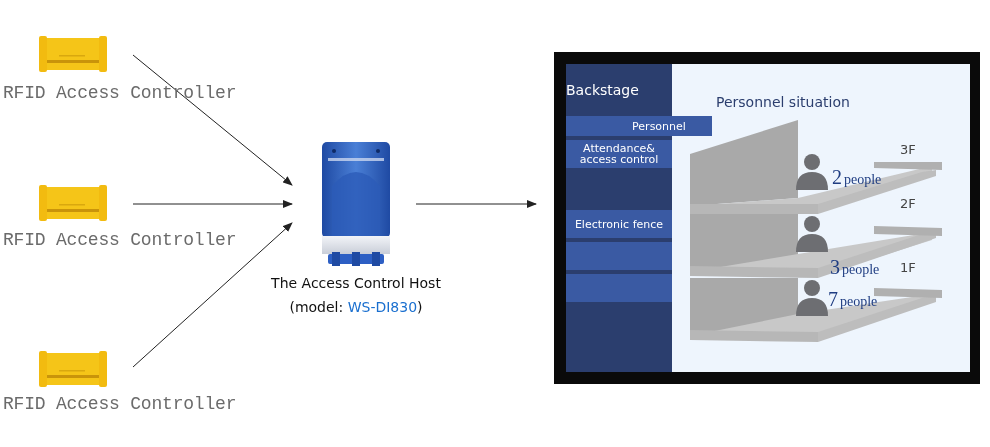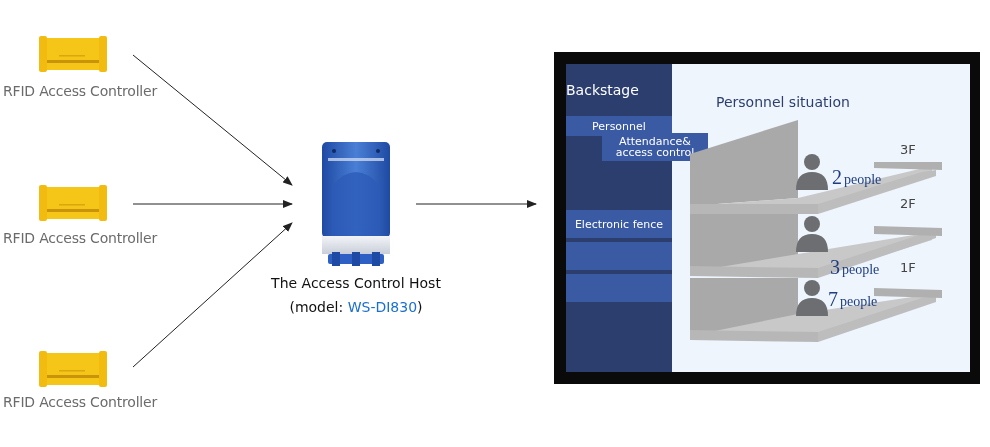--- a/index.html
+++ b/index.html
@@ -1,19 +1,19 @@
 <!DOCTYPE html>
 <html><head>
 <meta charset="utf-8">
 <style>
   html,body{margin:0;padding:0;background:#fff;}
   body{width:990px;height:447px;position:relative;overflow:hidden;font-family:"DejaVu Sans","Liberation Sans",sans-serif;}
   .abs{position:absolute;}
   .rfid{position:absolute;width:72px;height:40px;}
-  .rfid-label{position:absolute;font-size:14px;color:#6b6b6b;white-space:nowrap;letter-spacing:-0.2px;}
+  .rfid-label{position:absolute;font-size:18px;color:#6b6b6b;white-space:nowrap;letter-spacing:-0.2px;font-family:Liberation Mono, monospace;}
   svg.arrows{position:absolute;left:0;top:0;}
   .host-label{position:absolute;font-size:14px;color:#111;white-space:nowrap;text-align:center;width:220px;}
   .model-val{color:#1a6fcf;}
   .monitor{position:absolute;left:554px;top:52px;width:426px;height:332px;background:#0a0a0a;}
   .screen{position:absolute;left:12px;top:12px;width:404px;height:308px;background:#eef5fd;}
   .sidebar{position:absolute;left:0;top:0;width:106px;height:308px;background:#2b3e6e;}
   .sb-title{position:absolute;left:0;top:0;width:106px;height:50px;line-height:52px;text-align:left;color:#fff;font-size:14px;}
   .sb-item{position:absolute;left:0;width:106px;background:#3a5aa3;color:#fff;font-size:11px;text-align:center;display:flex;align-items:center;justify-content:center;line-height:11px;}
   .scene-title{position:absolute;left:150px;top:30px;font-size:14px;color:#2b3e6e;white-space:nowrap;}
   .floor-label{position:absolute;font-size:13px;color:#444;}
@@ -92,22 +92,22 @@
     <rect x="54" y="112" width="8" height="14" fill="#1f4aa3"></rect>
   </svg>
   <div class="host-label" style="left:246px;top:275px;">The Access Control Host</div>
   <div class="host-label" style="left:246px;top:299px;"><span>(model: </span><span class="model-val">WS-DI830</span><span>)</span></div>
 </div>
 
 <div class="monitor">
   <div class="screen">
     <div class="sidebar">
       <div class="sb-title">Backstage</div>
-      <div class="sb-item" style="top:52px;height:20px;">Personnel</div>
-      <div class="sb-item" style="top:69px;height:28px;padding:8px 4px;box-sizing:border-box;margin-left:36px;">Attendance&amp; access control</div>
+      <div class="sb-item" style="top:52px;height:20px;padding-left:40px;">Personnel</div>
+      <div class="sb-item" style="top:76px;height:28px;padding:8px 4px;box-sizing:border-box;">Attendance&amp; access control</div>
       <div class="sb-item" style="top:146px;height:28px;">Electronic fence</div>
       <div class="sb-item" style="top:178px;height:28px;"></div>
       <div class="sb-item" style="top:210px;height:28px;"></div>
     </div>
 
     <div class="scene-title">Personnel situation</div>
 
     <svg class="abs" style="left:120px;top:50px;" width="284" height="258" viewBox="0 0 284 258">
 
       <g>

